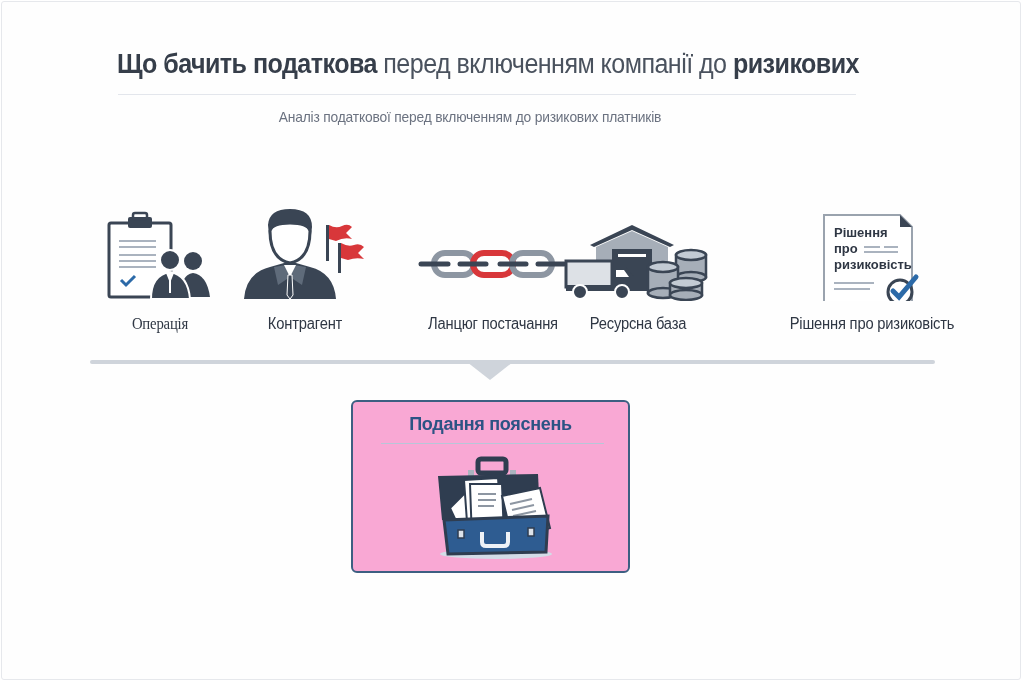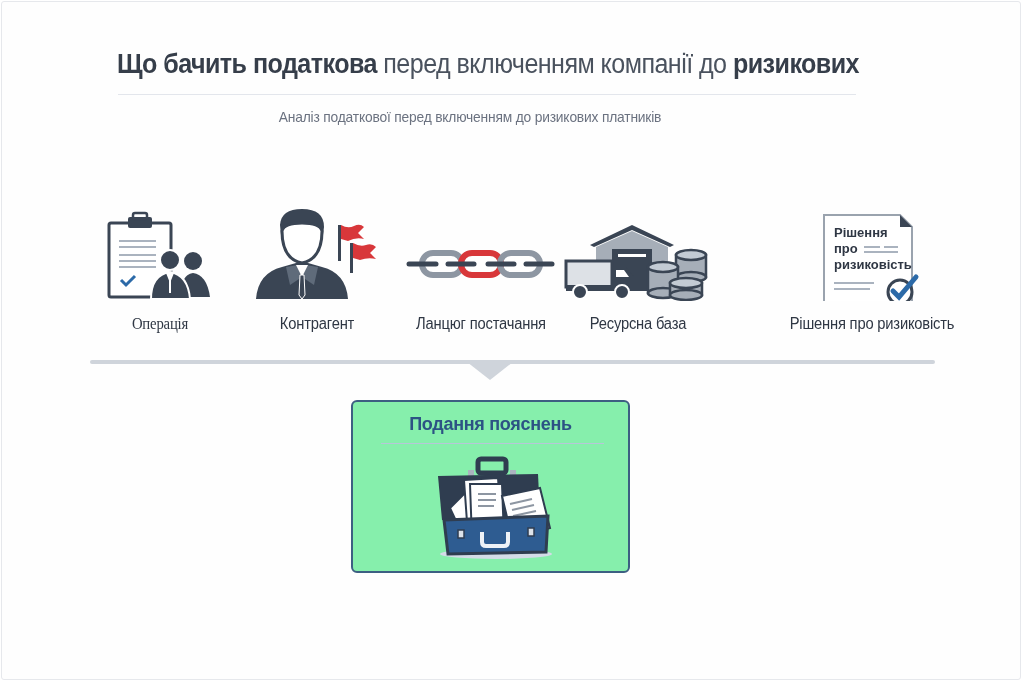--- a/index.html
+++ b/index.html
@@ -44,21 +44,21 @@
     background: #cfd4db; border-radius: 2px;
   }
   .divider-arrow {
     position: absolute; left: 467px; top: 362px; width: 0; height: 0;
     border-left: 23px solid transparent; border-right: 23px solid transparent;
     border-top: 18px solid #cfd4db;
   }
   .card {
     position: absolute; left: 351px; top: 400px; width: 279px; height: 173px;
     box-sizing: border-box; border: 2px solid #3d5f82; border-radius: 6px;
-    background: #86efac;
+    background: #f9a8d4;
   }
   .card-title {
     position: absolute; left: 0; top: 12px; width: 100%; text-align: center;
     font-size: 18px; font-weight: 700; color: #2c5384; letter-spacing: -0.3px;
   }
   .card-rule {
     position: absolute; left: 28px; top: 41px; width: 223px; height: 1px; background: #b7c6d8;
   }
   .card-icon { position: absolute; left: 75px; top: 52px; }
 </style>
@@ -87,37 +87,37 @@
     <circle cx="89" cy="56" r="9" fill="#3a4554"></circle>
     <path d="M77,92 Q76,70 89,68 Q103,70 106,92 Z" fill="#3a4554"></path>
     <circle cx="66" cy="55" r="10" fill="#3a4554" stroke="#fff" stroke-width="2"></circle>
     <path d="M47,94 Q47,70 66,67 Q84,70 86,94 Z" fill="#3a4554" stroke="#fff" stroke-width="2"></path>
     <path d="M62,68 L66,78 L70,68 Z" fill="#fff"></path>
     <line x1="66" y1="72" x2="66" y2="88" stroke="#fff" stroke-width="2"></line>
   </svg>
   <div class="label">Операція</div>
 </div>
 
-<div class="step" style="left:252px; width:130px;">
+<div class="step" style="left:240px; width:130px;">
   <svg width="130" height="96" viewBox="0 0 130 96">
     <path d="M28,20 Q29,4 50,4 Q72,4 72,22 L71,30 Q68,20 50,20 Q32,20 29,30 Z" fill="#3a4554"></path>
     <path d="M30,26 Q30,54 50,58 Q70,54 70,26 Q68,18 50,18 Q32,18 30,26 Z" fill="#fff" stroke="#3a4554" stroke-width="3"></path>
     <path d="M4,94 Q6,68 30,62 L44,58 L56,58 L70,62 Q94,68 96,94 Z" fill="#3a4554"></path>
     <path d="M34,62 L46,60 L50,72 L54,60 L66,62 L62,80 L50,72 L38,80 Z" fill="#5f6b7a"></path>
     <path d="M44,60 L50,72 L56,60 Z" fill="#fff"></path>
     <path d="M48,70 L52,70 L53,90 L50,94 L47,90 Z" fill="#3a4554" stroke="#fff" stroke-width="1"></path>
     <rect x="86" y="20" width="3" height="36" fill="#3a4554"></rect>
     <path d="M89,20 Q96,24 102,21 Q108,18 112,22 L106,28 Q110,32 112,34 Q104,32 96,36 L89,34 Z" fill="#d8373a"></path>
     <rect x="98" y="38" width="3" height="30" fill="#3a4554"></rect>
     <path d="M101,38 Q108,42 114,40 Q120,38 124,42 L118,48 Q122,52 124,54 Q116,52 108,55 L101,53 Z" fill="#d8373a"></path>
   </svg>
   <div class="label">Контрагент</div>
 </div>
 
-<div class="step" style="left:406px; width:150px;">
+<div class="step" style="left:418px; width:150px;">
   <svg width="150" height="96" viewBox="0 0 150 96">
     <rect x="16" y="48" width="40" height="22" rx="11" fill="none" stroke="#8d96a2" stroke-width="6"></rect>
     <rect x="55" y="48" width="40" height="22" rx="11" fill="none" stroke="#d8373a" stroke-width="6"></rect>
     <rect x="94" y="48" width="40" height="22" rx="11" fill="none" stroke="#8d96a2" stroke-width="6"></rect>
     <line x1="3" y1="59" x2="30" y2="59" stroke="#3a4554" stroke-width="5" stroke-linecap="round"></line>
     <line x1="42" y1="59" x2="68" y2="59" stroke="#3a4554" stroke-width="5" stroke-linecap="round"></line>
     <line x1="82" y1="59" x2="108" y2="59" stroke="#3a4554" stroke-width="5" stroke-linecap="round"></line>
     <line x1="120" y1="59" x2="146" y2="59" stroke="#3a4554" stroke-width="5" stroke-linecap="round"></line>
   </svg>
   <div class="label">Ланцюг постачання</div>

